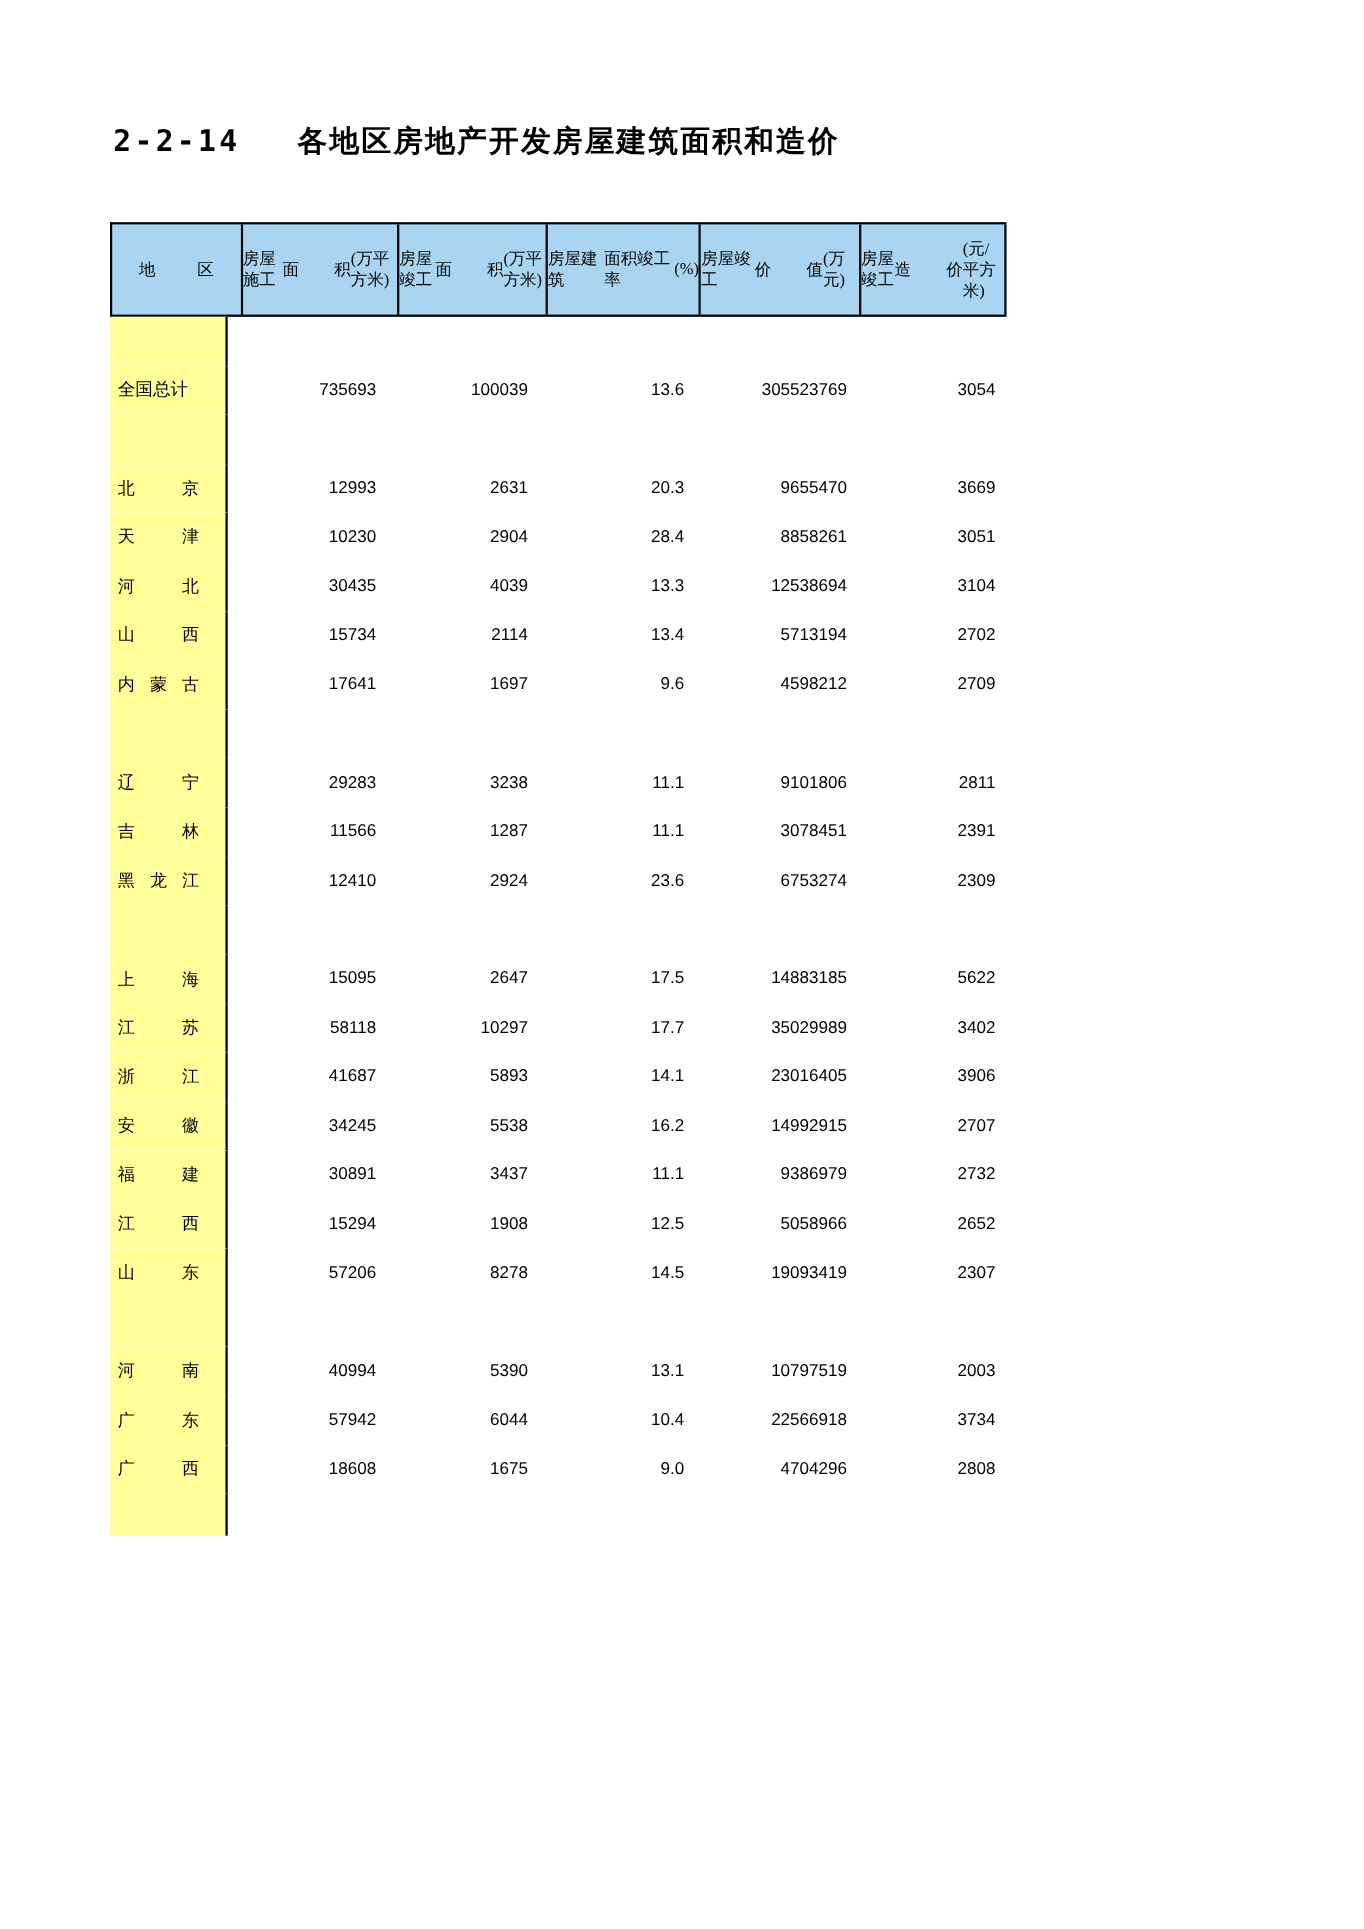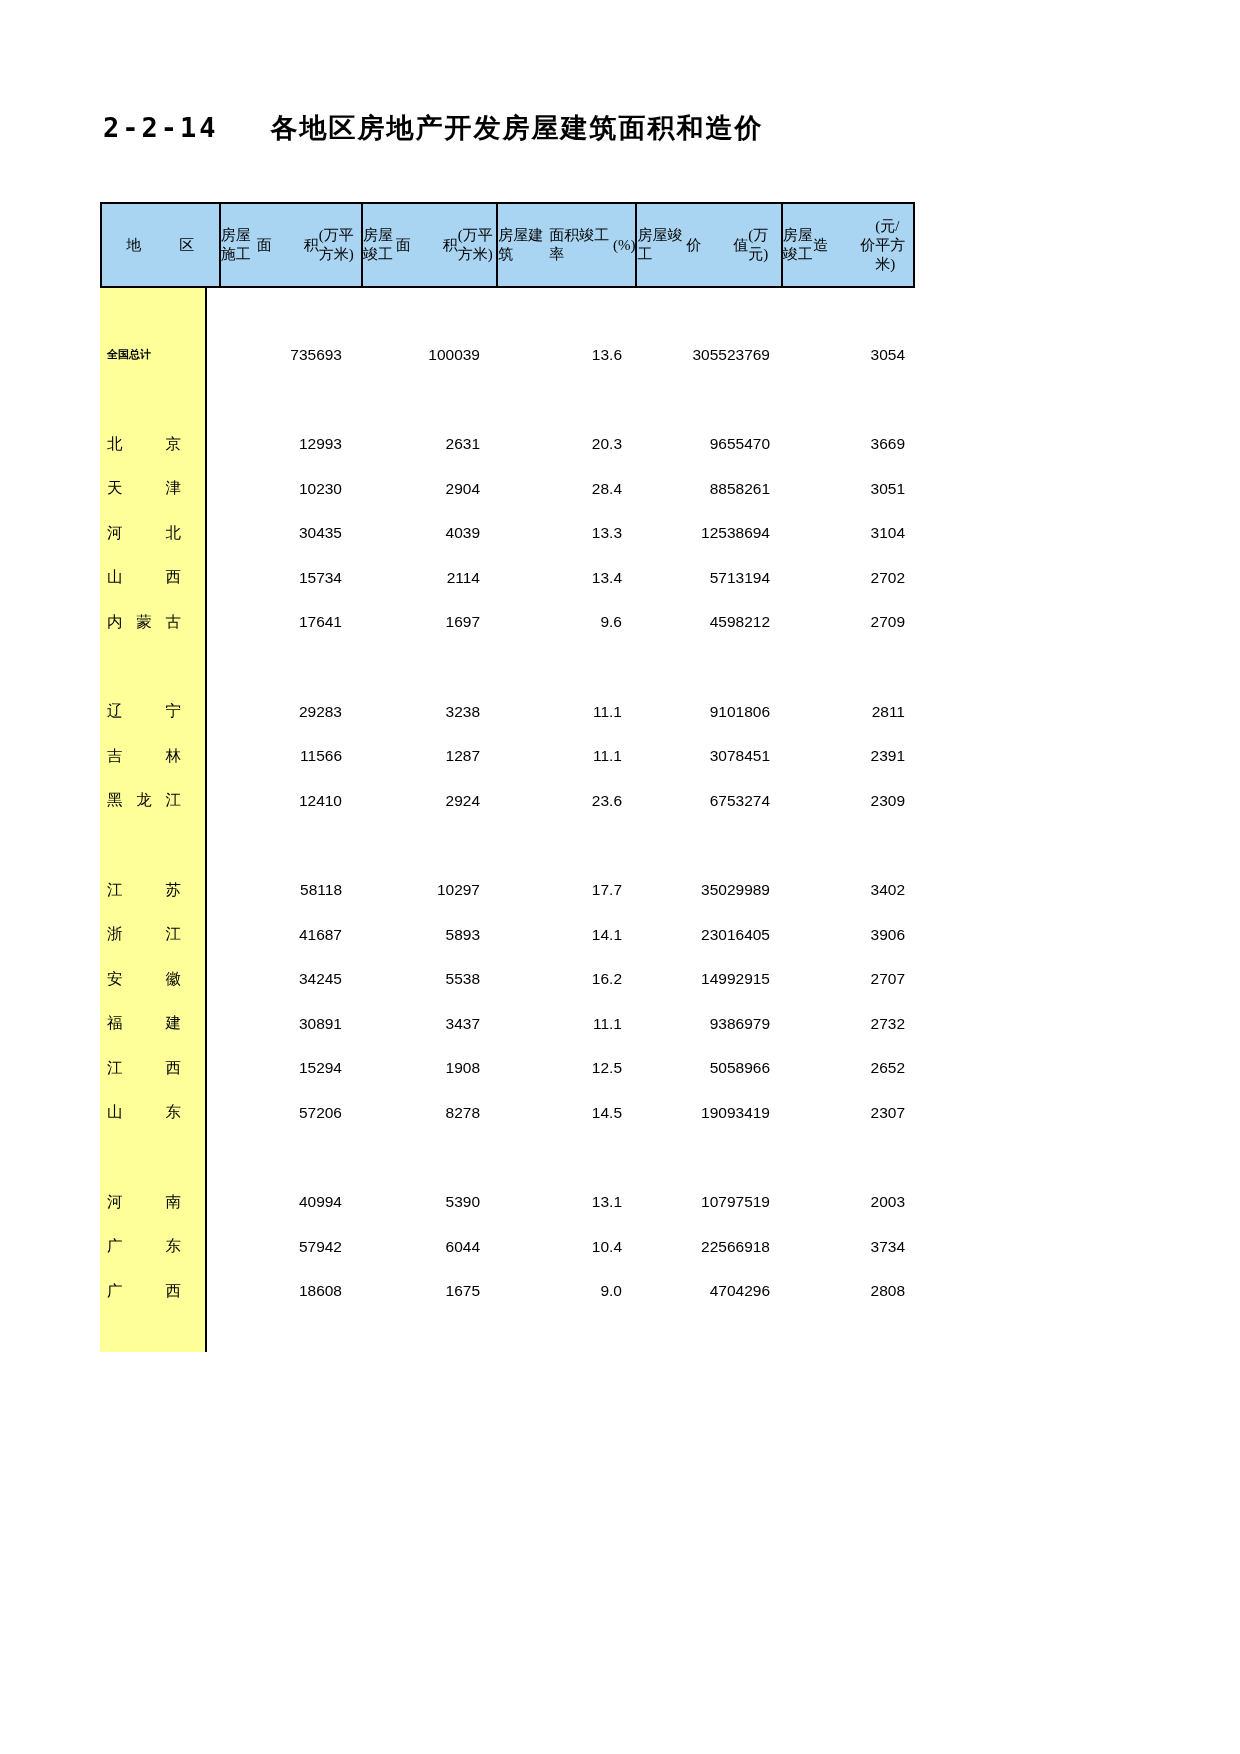--- a/index.html
+++ b/index.html
@@ -65,21 +65,21 @@
     display:inline-block; width:74px; font-size:15.5px;
     text-align:justify; text-align-last:justify; text-justify:inter-character;
     font-family:"Liberation Serif","DejaVu Serif",serif;
   }
   .value-cell {
     justify-content:flex-end;
     padding-right:10px;
     font-size:15.5px;
   }
   .row.total .region-label {
-    width:auto; text-align-last:auto; font-weight:700; font-size:11px;
+    width:auto; text-align-last:auto; font-weight:400; font-size:16px;
     font-family:"Liberation Sans","DejaVu Sans",sans-serif;
   }
   .row.total .value-cell { font-weight:400; }
   .row.tail { height:38px; }
 </style>
 </head>
 <body>
 
 <div class="page-title">
   <span class="title-code">2-2-14</span>
@@ -253,20 +253,30 @@
       <span class="region-label"></span>
     </div>
     <div class="cell value-cell col-1"></div>
     <div class="cell value-cell col-2"></div>
     <div class="cell value-cell col-3"></div>
     <div class="cell value-cell col-4"></div>
     <div class="cell value-cell col-5"></div>
   </div>
       <div class="row data">
     <div class="cell region-cell">
+      <span class="region-label">上海</span>
+    </div>
+    <div class="cell value-cell col-1">15095</div>
+    <div class="cell value-cell col-2">2647</div>
+    <div class="cell value-cell col-3">17.5</div>
+    <div class="cell value-cell col-4">14883185</div>
+    <div class="cell value-cell col-5">5622</div>
+  </div>
+      <div class="row data">
+    <div class="cell region-cell">
       <span class="region-label">江苏</span>
     </div>
     <div class="cell value-cell col-1">58118</div>
     <div class="cell value-cell col-2">10297</div>
     <div class="cell value-cell col-3">17.7</div>
     <div class="cell value-cell col-4">35029989</div>
     <div class="cell value-cell col-5">3402</div>
   </div>
       <div class="row data">
     <div class="cell region-cell">

